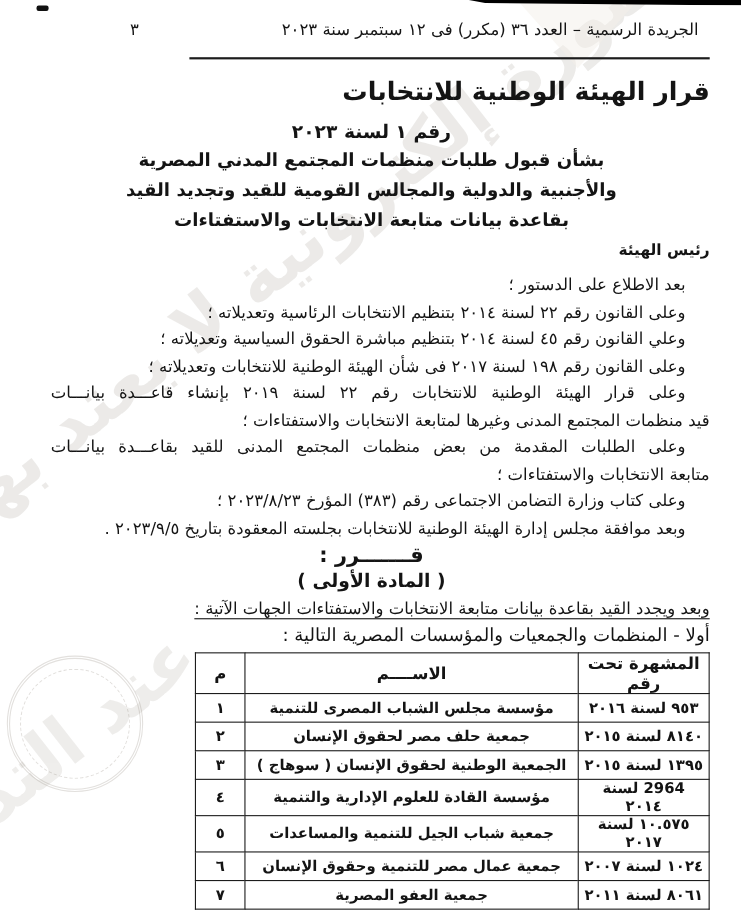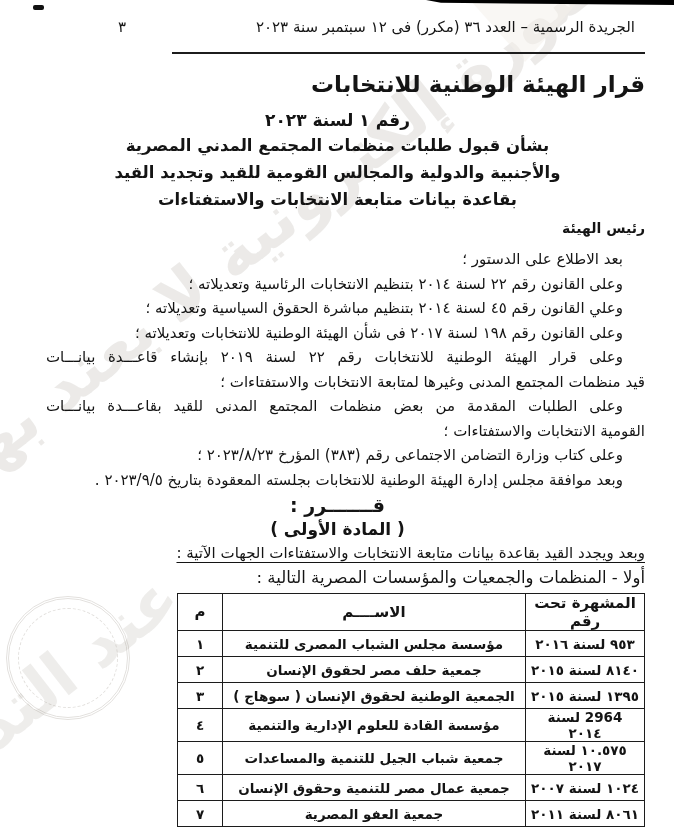--- a/index.html
+++ b/index.html
@@ -107,21 +107,21 @@
   <div class="authority">رئيس الهيئة</div>
 
   <div class="preamble" id="preamble">
       <div class="pline indent">بعد الاطلاع على الدستور ؛</div>
       <div class="pline indent">وعلى القانون رقم ٢٢ لسنة ٢٠١٤ بتنظيم الانتخابات الرئاسية وتعديلاته ؛</div>
       <div class="pline indent">وعلي القانون رقم ٤٥ لسنة ٢٠١٤ بتنظيم مباشرة الحقوق السياسية وتعديلاته ؛</div>
       <div class="pline indent">وعلى القانون رقم ١٩٨ لسنة ٢٠١٧ فى شأن الهيئة الوطنية للانتخابات وتعديلاته ؛</div>
       <div class="pline indent justify">وعلى قرار الهيئة الوطنية للانتخابات رقم ٢٢ لسنة ٢٠١٩ بإنشاء قاعـــدة بيانـــات</div>
       <div class="pline">قيد منظمات المجتمع المدنى وغيرها لمتابعة الانتخابات والاستفتاءات ؛</div>
       <div class="pline indent justify">وعلى الطلبات المقدمة من بعض منظمات المجتمع المدنى للقيد بقاعـــدة بيانـــات</div>
-      <div class="pline">القومية الانتخابات والاستفتاءات ؛</div>
+      <div class="pline">متابعة الانتخابات والاستفتاءات ؛</div>
       <div class="pline indent">وعلى كتاب وزارة التضامن الاجتماعى رقم (٣٨٣) المؤرخ ٢٠٢٣/٨/٢٣ ؛</div>
       <div class="pline indent">وبعد موافقة مجلس إدارة الهيئة الوطنية للانتخابات بجلسته المعقودة بتاريخ ٢٠٢٣/٩/٥ .</div>
     </div>
 
   <div class="decree">قـــــــرر :</div>
   <div class="article-head">( المادة الأولى )</div>
   <div class="article-text">وبعد ويجدد القيد بقاعدة بيانات متابعة الانتخابات والاستفتاءات الجهات الآتية :</div>
   <div class="section-head">أولا - المنظمات والجمعيات والمؤسسات المصرية التالية :</div>
 
   <table class="orgs">

